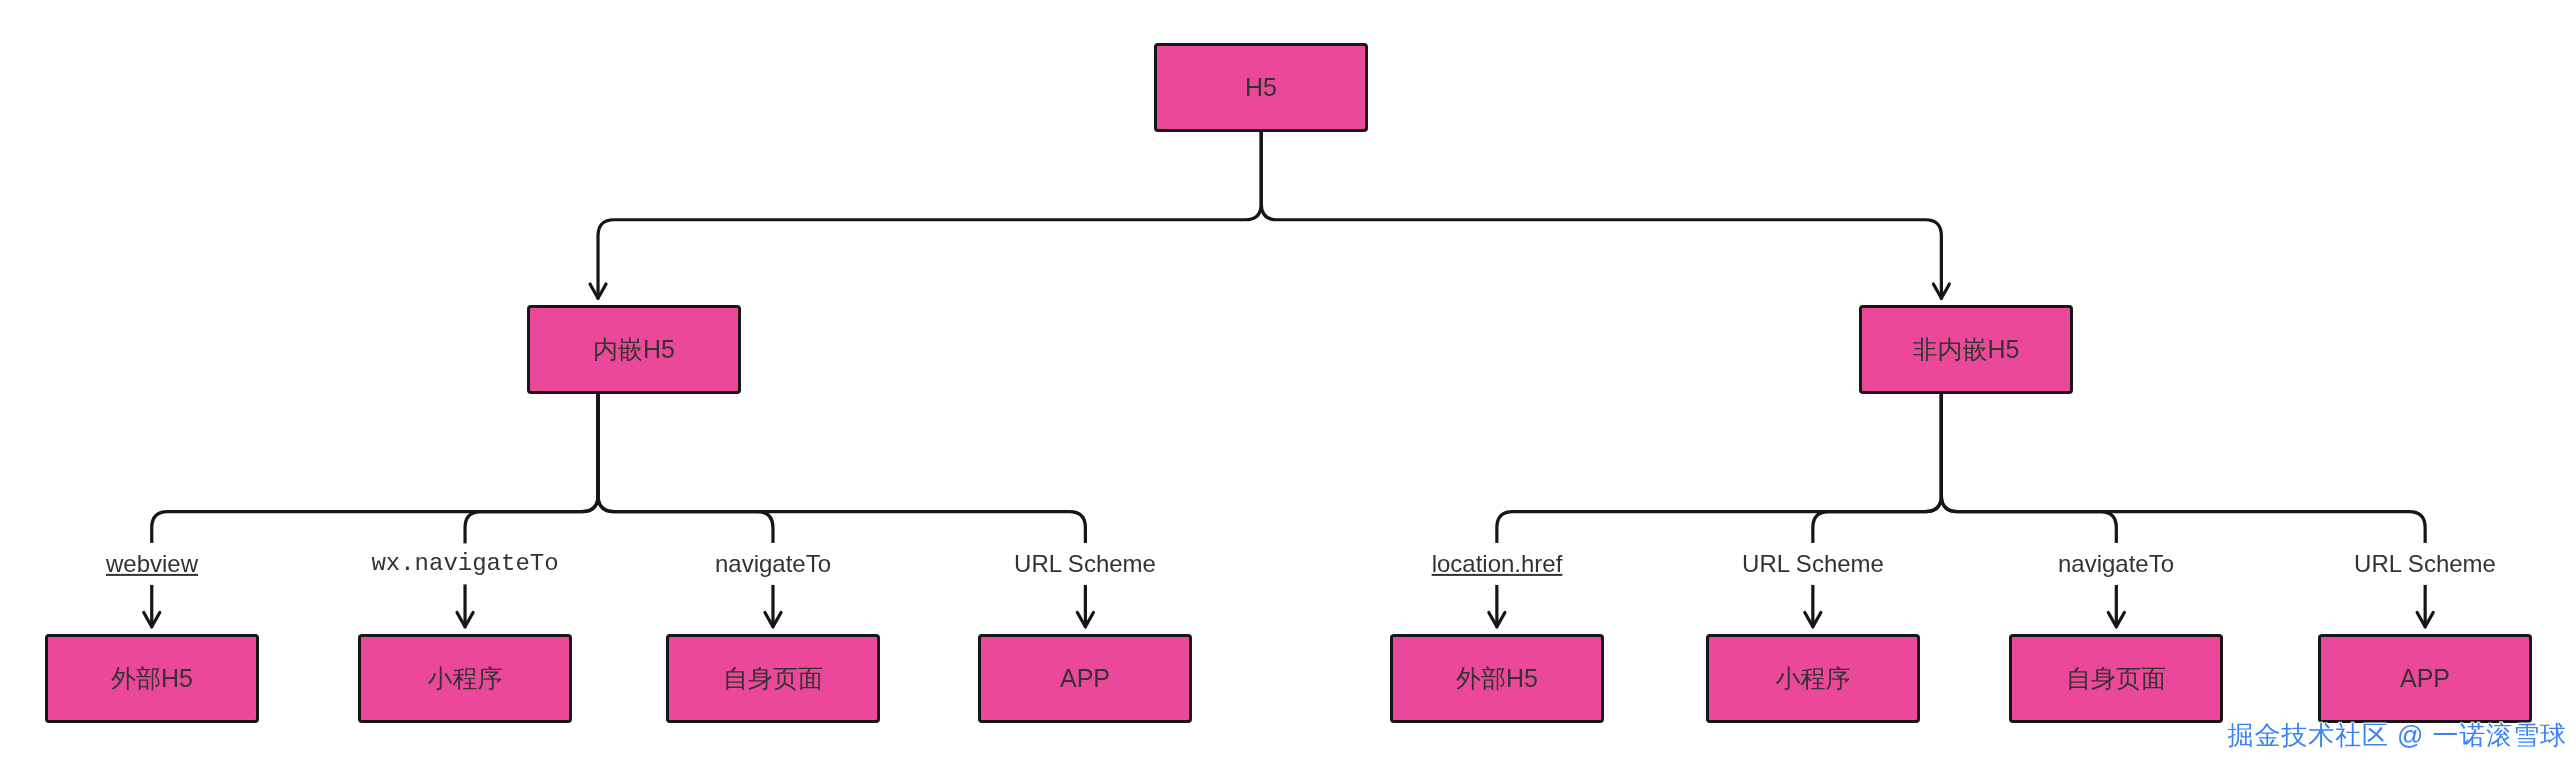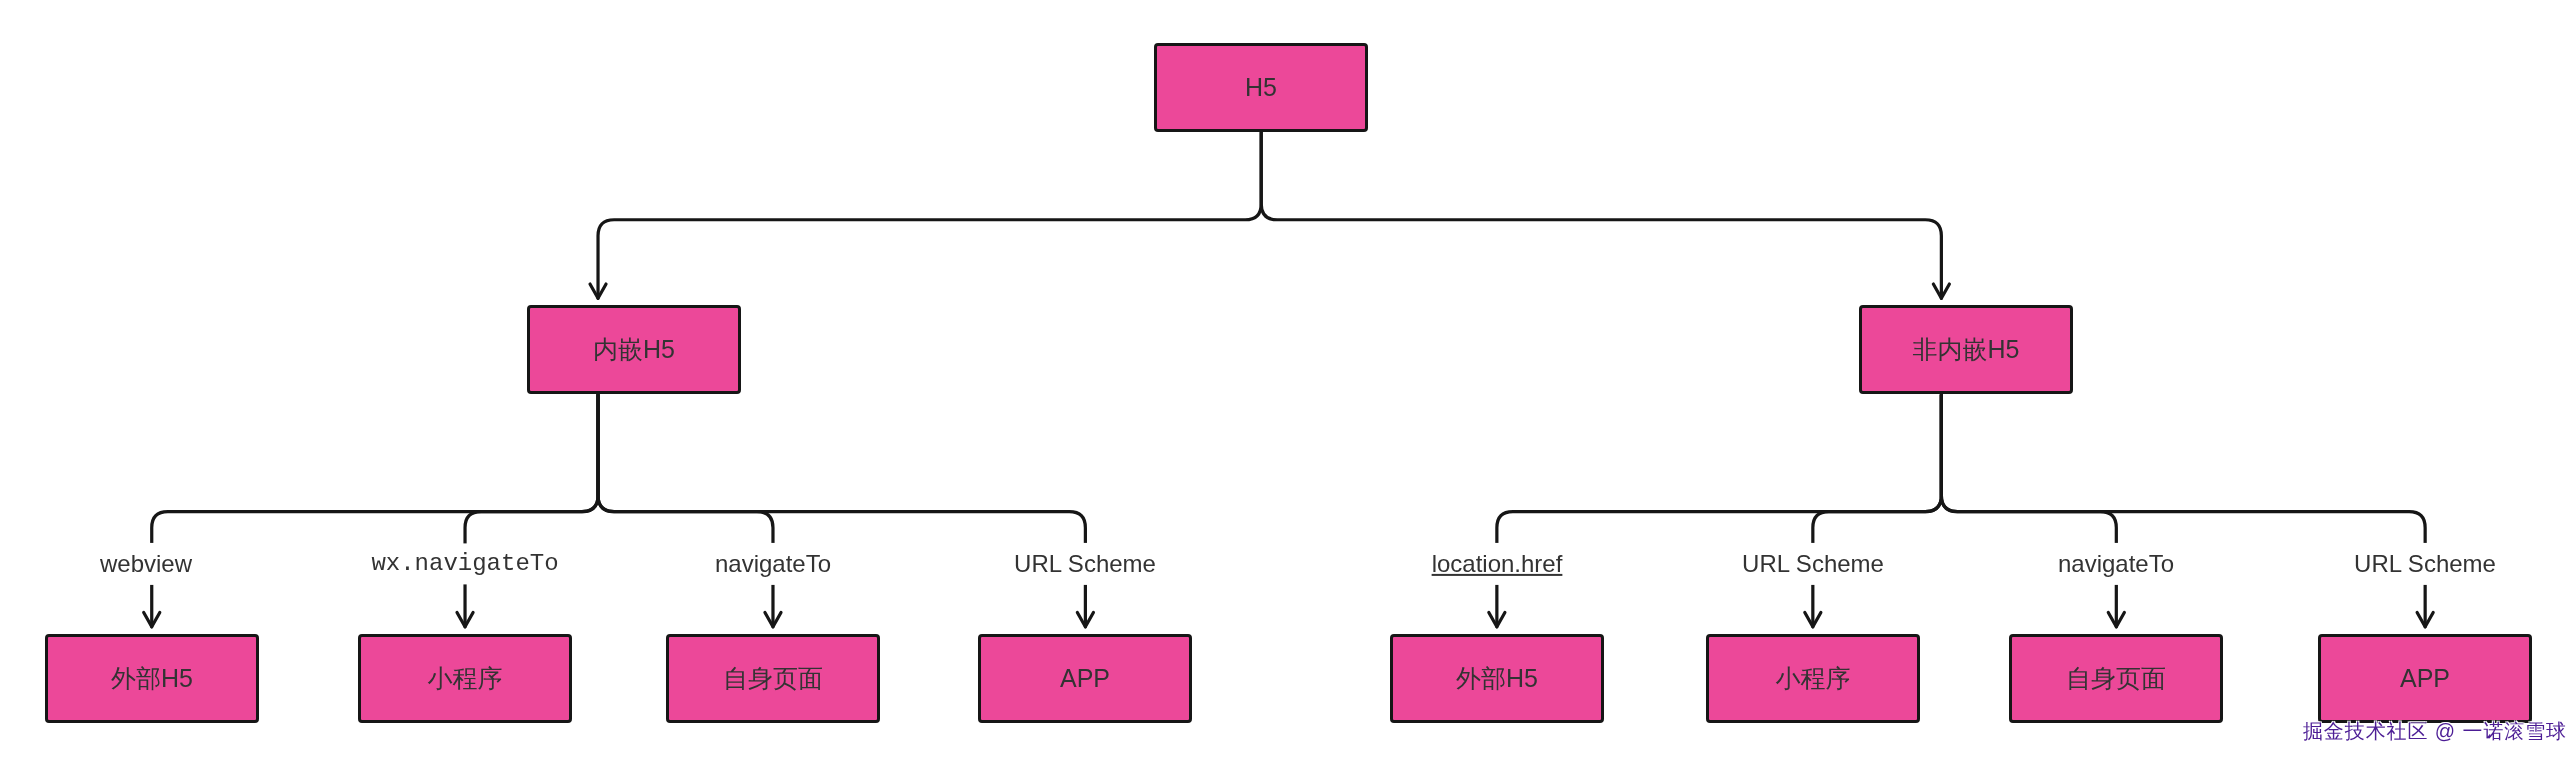--- a/index.html
+++ b/index.html
@@ -38,23 +38,23 @@
     background: #ffffff;
     padding: 7.1px 10.7px;
     font-size: 24px;
     color: #333333;
     white-space: nowrap;
   }
   .watermark {
     position: absolute;
     right: 9px;
     top: 718px;
-    font-size: 20px;
+    font-size: 26px;
     letter-spacing: 0.9px;
-    color: #4c1d95;
+    color: #3b82f6;
     text-shadow: 0.9px 0.9px 0 #ffffff, -0.9px -0.9px 0 #ffffff, 0.9px -0.9px 0 #ffffff, -0.9px 0.9px 0 #ffffff;
     white-space: nowrap;
   }
 </style>
 </head>
 <body>
 
 <div class="canvas">
 
   <svg class="edges-svg" viewBox="0 0 2886 860" xmlns="http://www.w3.org/2000/svg">
@@ -78,21 +78,21 @@
       <path d="M 2175 442 V 555 Q 2175 573 2193 573 H 2353 Q 2371 573 2371 591 V 702" marker-end="url(#arrow)"></path>
       <path d="M 2175 442 V 555 Q 2175 573 2193 573 H 2699 Q 2717 573 2717 591 V 702" marker-end="url(#arrow)"></path>
     </g>
   </svg>
 
   <div class="node" style="left:1261px; top:43px;">H5</div>
 
   <div class="node" style="left:598px; top:305px;margin-left:36px;">内嵌H5</div>
   <div class="node" style="left:1941px; top:305px;margin-left:25px;">非内嵌H5</div>
 
-  <div class="edge-label" style="left:146px; top:564px;">webview</div>
+  <div class="edge-label" style="left:152px; top:564px;text-decoration:underline;">webview</div>
   <div class="edge-label" style="left:465px; top:564px;font-family:Liberation Mono, monospace;">wx.navigateTo</div>
   <div class="edge-label" style="left:773px; top:564px;">navigateTo</div>
   <div class="edge-label" style="left:1085px; top:564px;">URL Scheme</div>
 
   <div class="edge-label" style="left:1497px; top:564px;text-decoration:underline;">location.href</div>
   <div class="edge-label" style="left:1813px; top:564px;">URL Scheme</div>
   <div class="edge-label" style="left:2116px; top:564px;">navigateTo</div>
   <div class="edge-label" style="left:2425px; top:564px;">URL Scheme</div>
 
   <div class="node" style="left:152px; top:634px;">外部H5</div>

